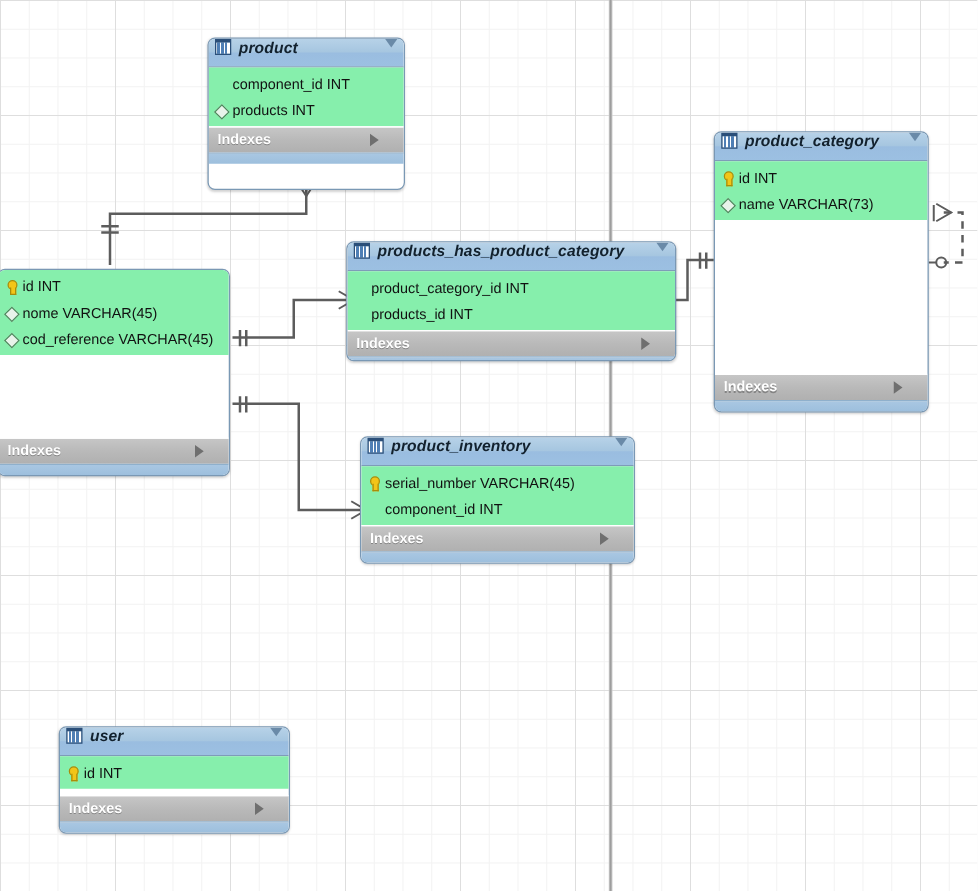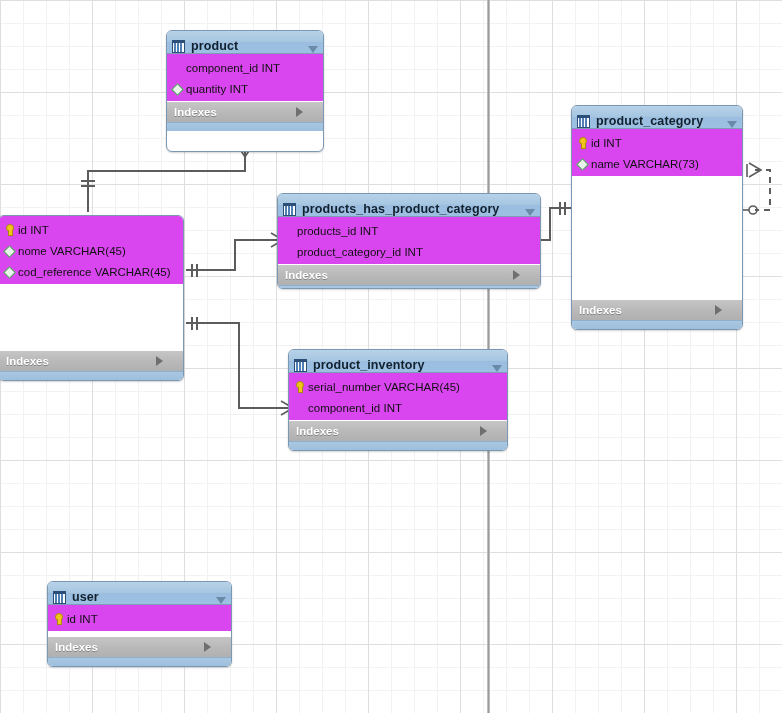--- a/index.html
+++ b/index.html
@@ -33,24 +33,25 @@
     box-sizing:border-box;
     border:1px solid #7a98b4;
     border-radius:6px;
     background:#ffffff;
     box-shadow:0 1px 2px rgba(0,0,0,0.18);
     overflow:hidden;
   }
   .tbl .hdr{
     height:23px;
     box-sizing:border-box;
-    display:flex;align-items:flex-end;
+    display:flex;align-items:flex-start;
     padding:0 5px;
     background:linear-gradient(to bottom,#b7d2e8 0%,#a6c6e0 48%,#9abde0 52%,#9cc0e2 100%);
     border-bottom:1px solid #7e9cb8;
+    font-style:italic;
   }
   .tbl .hdr .ticon{
     width:13px;height:13px;flex:0 0 13px;margin-right:6px;
     box-sizing:border-box;
     border:1px solid #2b4f79;
     background:
       linear-gradient(to right,
         #ffffff 0px,#ffffff 1px,
         #4f7fb5 1px,#4f7fb5 3px,
         #ffffff 3px,#ffffff 4px,
@@ -65,21 +66,21 @@
     white-space:nowrap;letter-spacing:0.1px;
   }
   .tbl .hdr .caret{
     margin-left:auto;
     width:0;height:0;
     border-left:5px solid transparent;
     border-right:5px solid transparent;
     border-top:7px solid #6a8aa8;
   }
   .tbl .cols{
-    background:#d946ef;
+    background:#86efac;
     padding:3px 0 2px 0;
   }
   .row{
     display:flex;align-items:center;
     height:21px;
     padding:0 4px 0 5px;
     font-size:11.5px;color:#111111;
     white-space:nowrap;
   }
   .row .key{
@@ -191,21 +192,21 @@
     <span class="tname">product</span>
     <span class="caret"></span>
   </div>
   <div class="cols">
     <div class="row">
       <span class="key none"></span>
       <span>component_id INT</span>
     </div>
     <div class="row">
       <span class="key dia"></span>
-      <span>quantity INT</span>
+      <span>products INT</span>
     </div>
   </div>
   <div class="idxbar">
     <span>Indexes</span>
     <span class="itri"></span>
   </div>
   <div class="foot"></div>
 </div>
 
 <div class="tbl" id="t-category" style="left: 571px; top: 105px; width: 172px; height: 225px;">
@@ -255,25 +256,25 @@
 
 <div class="tbl" id="t-junction" style="left: 277px; top: 193px; width: 264px; height: 96px;">
   <div class="hdr">
     <span class="ticon"></span>
     <span class="tname">products_has_product_category</span>
     <span class="caret"></span>
   </div>
   <div class="cols">
     <div class="row">
       <span class="key none"></span>
+      <span>product_category_id INT</span>
+    </div>
+    <div class="row">
+      <span class="key none"></span>
       <span>products_id INT</span>
-    </div>
-    <div class="row">
-      <span class="key none"></span>
-      <span>product_category_id INT</span>
     </div>
   </div>
   <div class="idxbar">
     <span>Indexes</span>
     <span class="itri"></span>
   </div>
   <div class="foot"></div>
 </div>
 
 <div class="tbl" id="t-inventory" style="left: 288px; top: 349px; width: 220px; height: 102px;">

